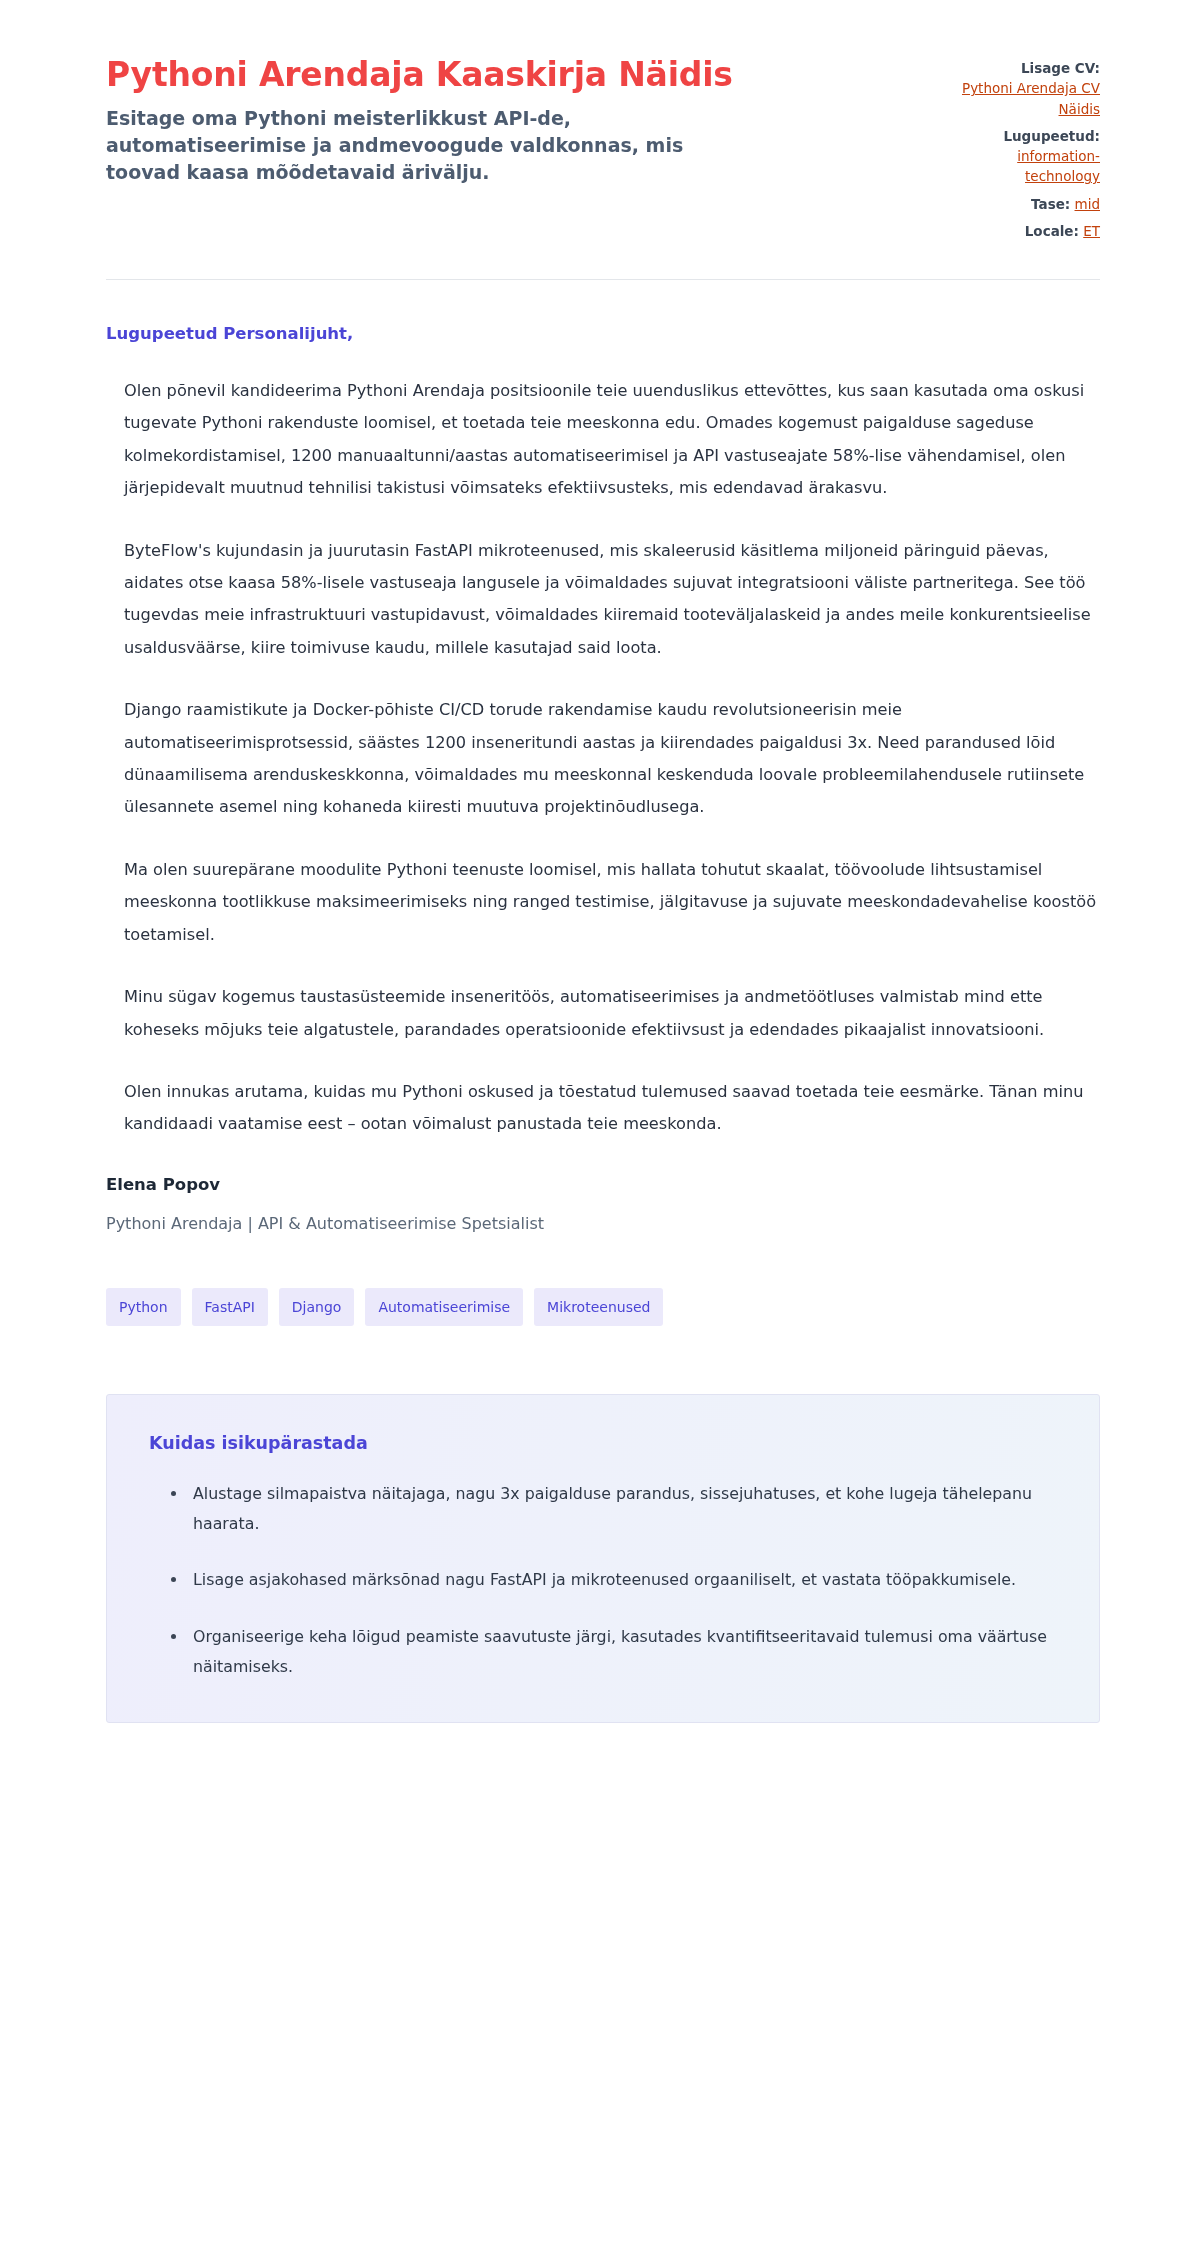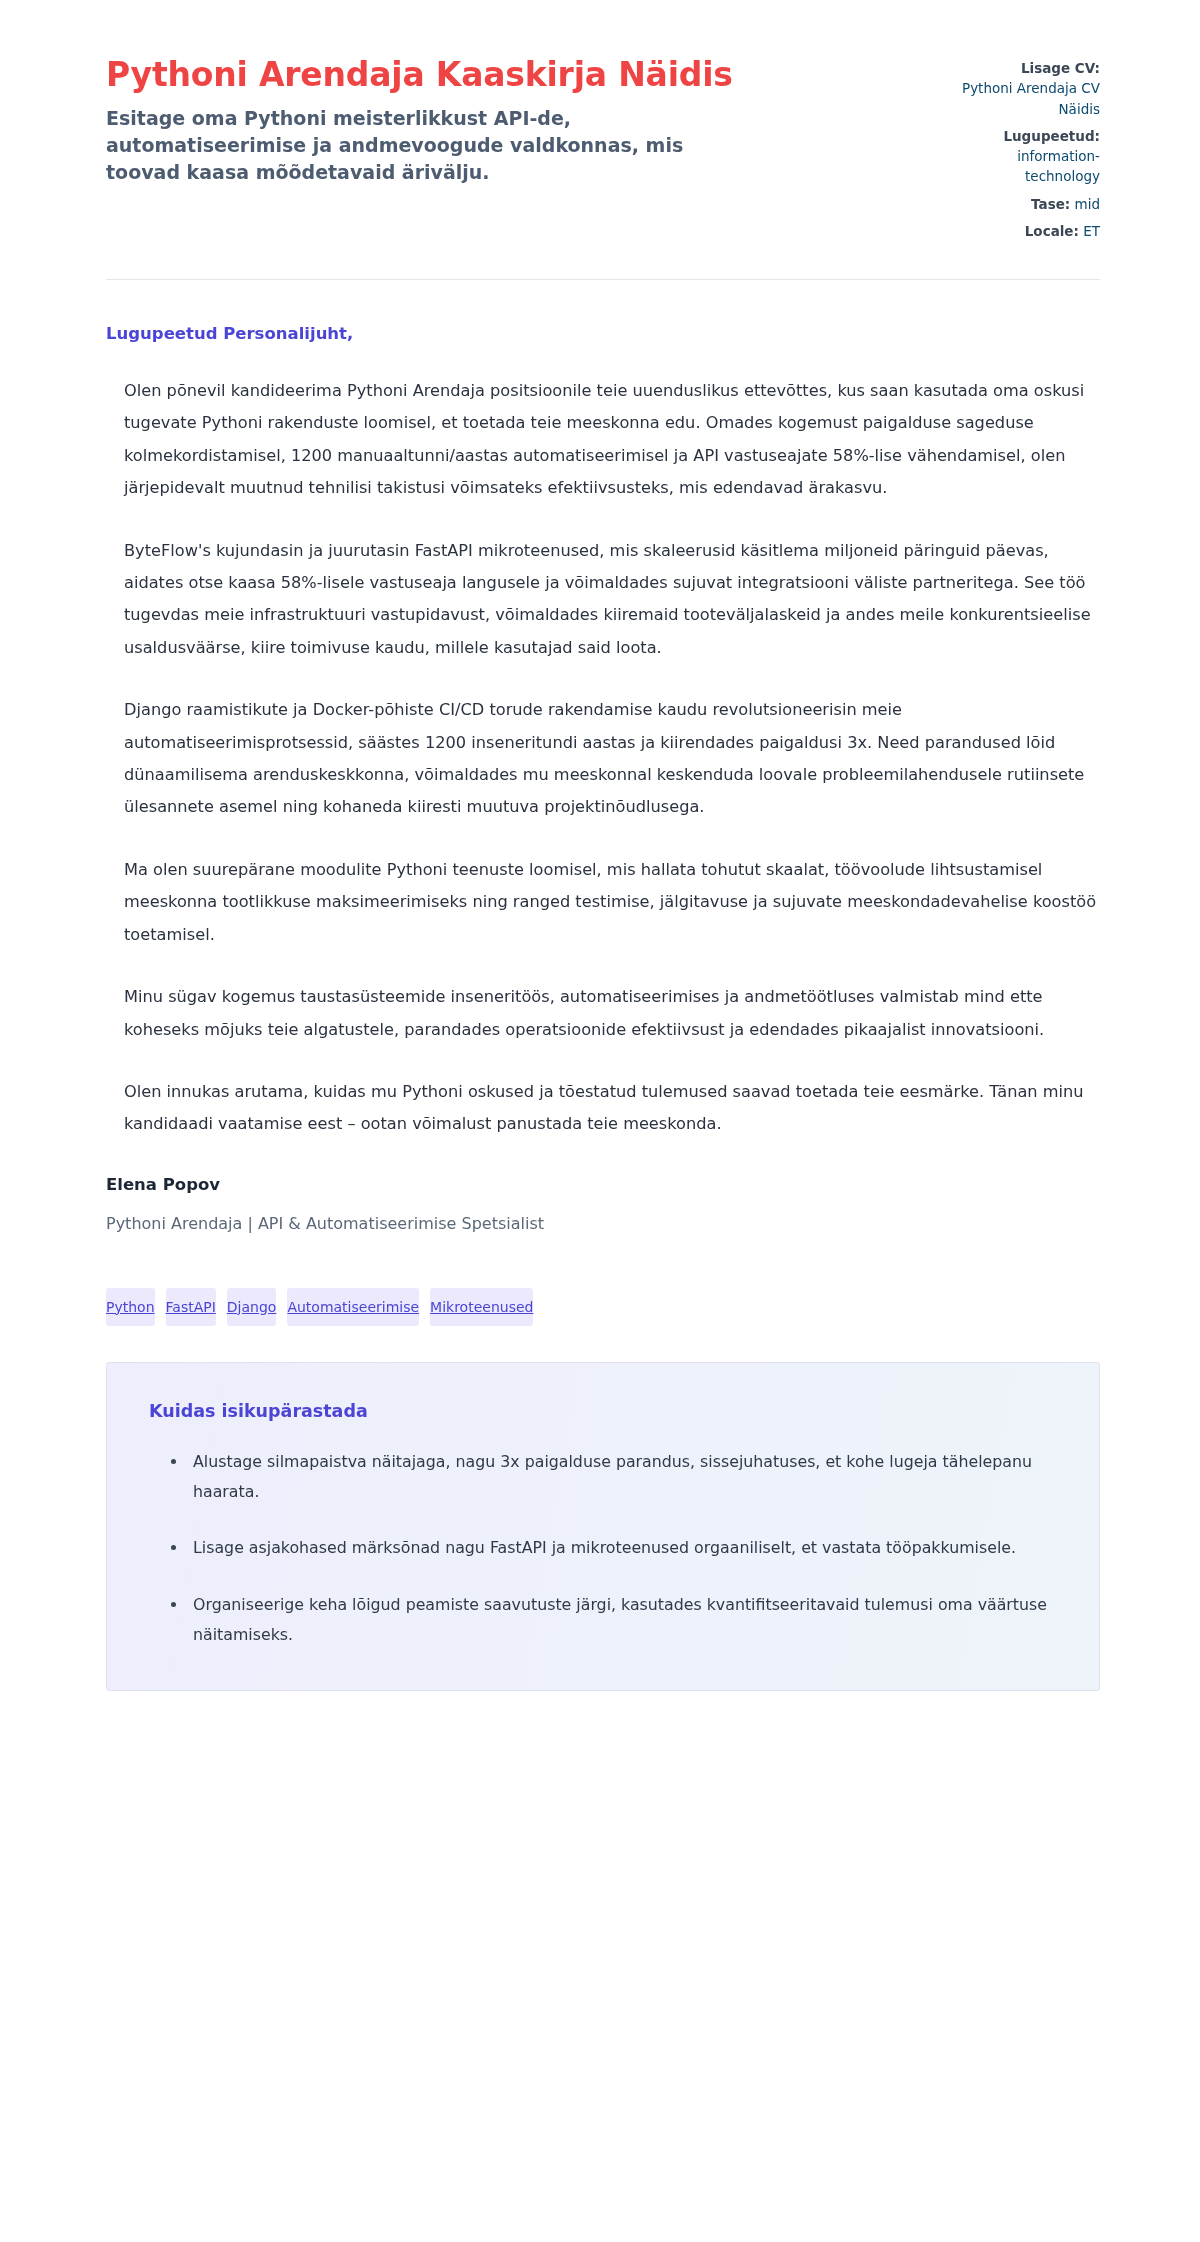--- a/index.html
+++ b/index.html
@@ -56,21 +56,21 @@
     font-size: 13.5px;
     line-height: 1.5;
     color: #5b6878;
   }
   .meta-row { margin-bottom: 2px; }
   .meta-row + .meta-row { margin-top: 7px; }
   .meta-label {
     font-weight: bold;
     color: #3c4756;
   }
-  .meta-value { color: #0c4a6e; }
+  .meta-value { color: #c2410c; text-decoration: underline; }
   .meta-inline .meta-label { display: inline; }
   .meta-inline .meta-value { display: inline; }
   .meta-stack .meta-label { display: block; }
   .meta-stack .meta-value { display: block; }
 
   .header-rule {
     margin: 36px 0 0 0;
     border: 0;
     border-top: 1px solid #e3e6ea;
     height: 1px;
@@ -115,29 +115,28 @@
     display: flex;
     flex-wrap: wrap;
     gap: 11px;
   }
   .tag {
     display: inline-block;
     background: #ebe9fb;
     color: #4b45d6;
     font-size: 14px;
     line-height: 1;
-    padding: 12px 0;
+    padding: 12px 13px;
     border-radius: 3px;
     white-space: nowrap;
-    text-decoration: underline;
   }
 
   
   .tips-box {
-    margin-top: 36px;
+    margin-top: 68px;
     background: linear-gradient(100deg, #eeeefc 0%, #eef1fb 45%, #eef4fa 100%);
     border: 1px solid #e0e2f2;
     border-radius: 3px;
     padding: 38px 44px 40px 42px;
   }
   .tips-title {
     margin: 0 0 26px 0;
     font-size: 17.5px;
     font-weight: bold;
     color: #4b45d6;

